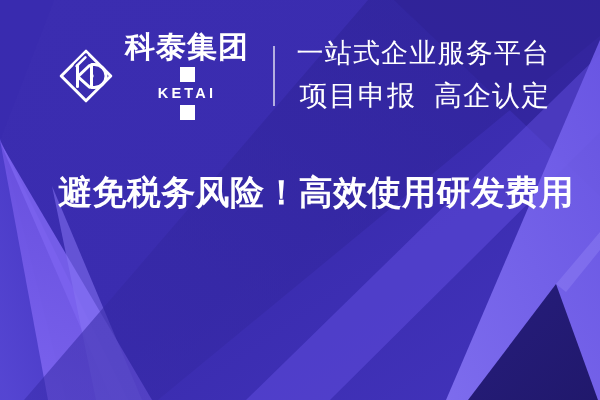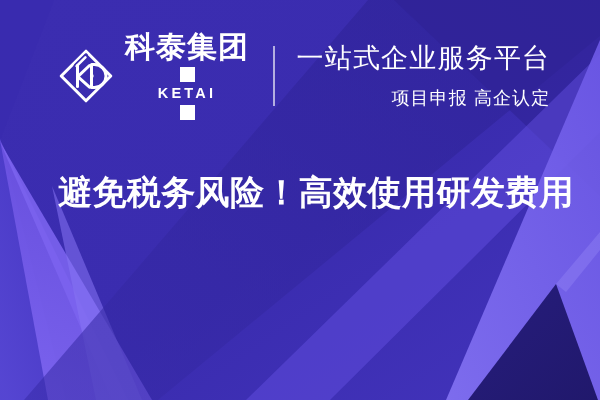--- a/index.html
+++ b/index.html
@@ -101,27 +101,27 @@
     font-size: 27px;
     font-weight: 400;
     color: #ffffff;
     letter-spacing: 1.2px;
     line-height: 1.12;
     white-space: nowrap;
     font-family: "DejaVu Sans", "Liberation Sans", sans-serif;
   }
   .tagline-sub {
     margin-top: 15px;
-    font-size: 18px;
+    font-size: 28px;
     font-weight: 400;
     color: #ffffff;
     letter-spacing: 1.1px;
     line-height: 1.1;
     white-space: nowrap;
-    font-family: Liberation Sans, sans-serif;
+    font-family: Liberation Mono, monospace;
   }
 
   
   .headline {
     position: absolute;
     left: 58px;
     top: 152px;
     width: 510px;
   }
   .headline-line {

